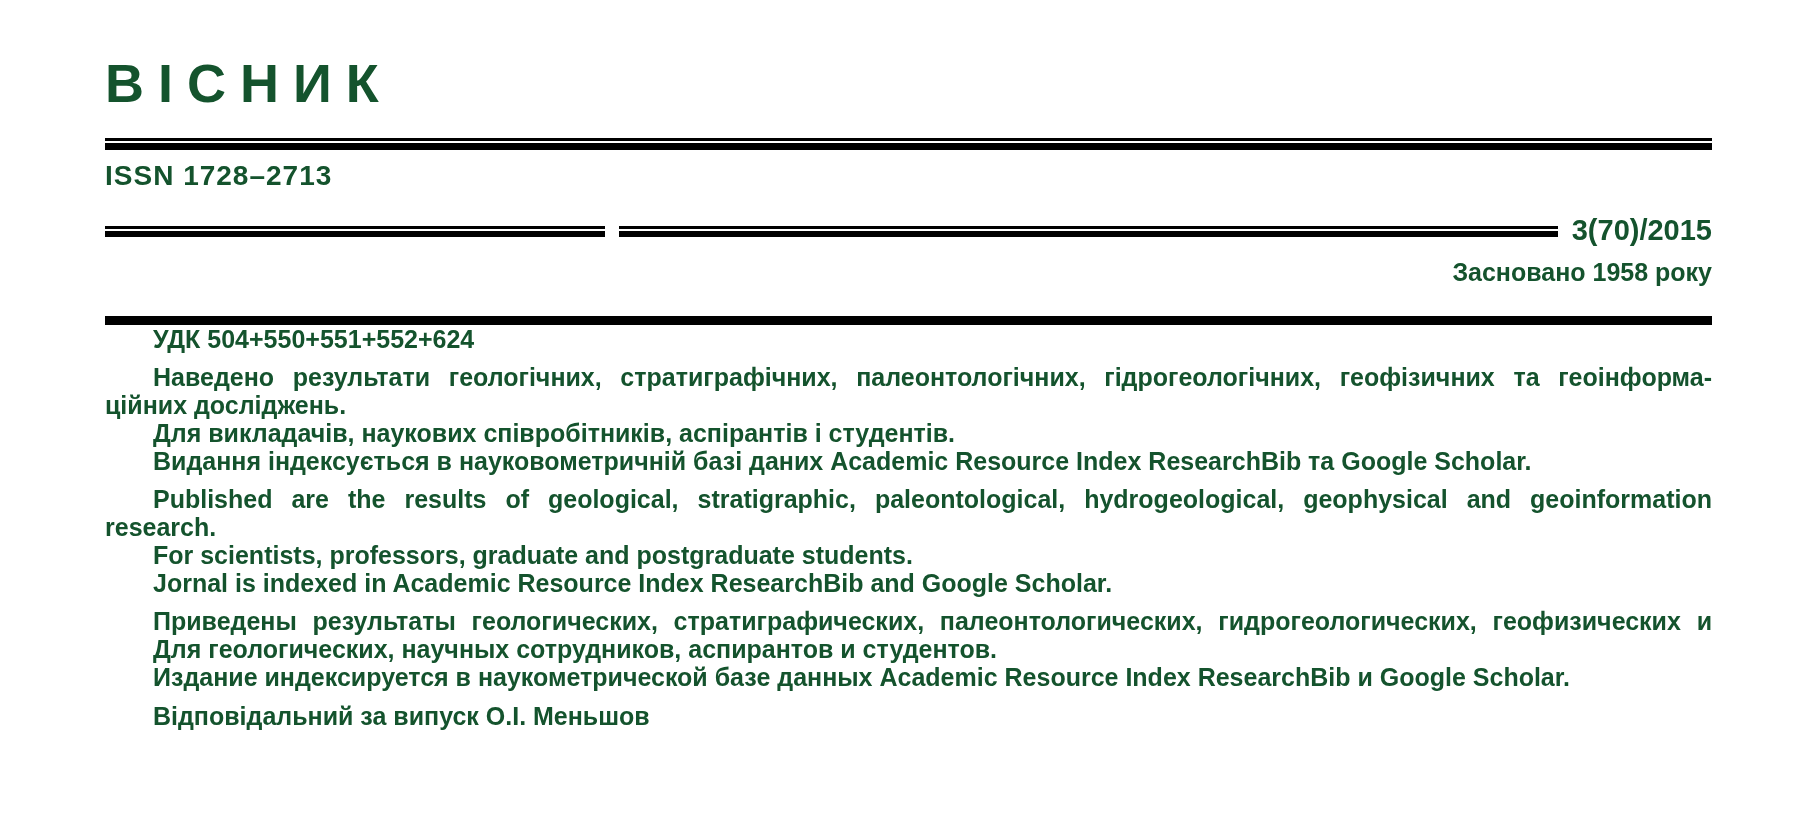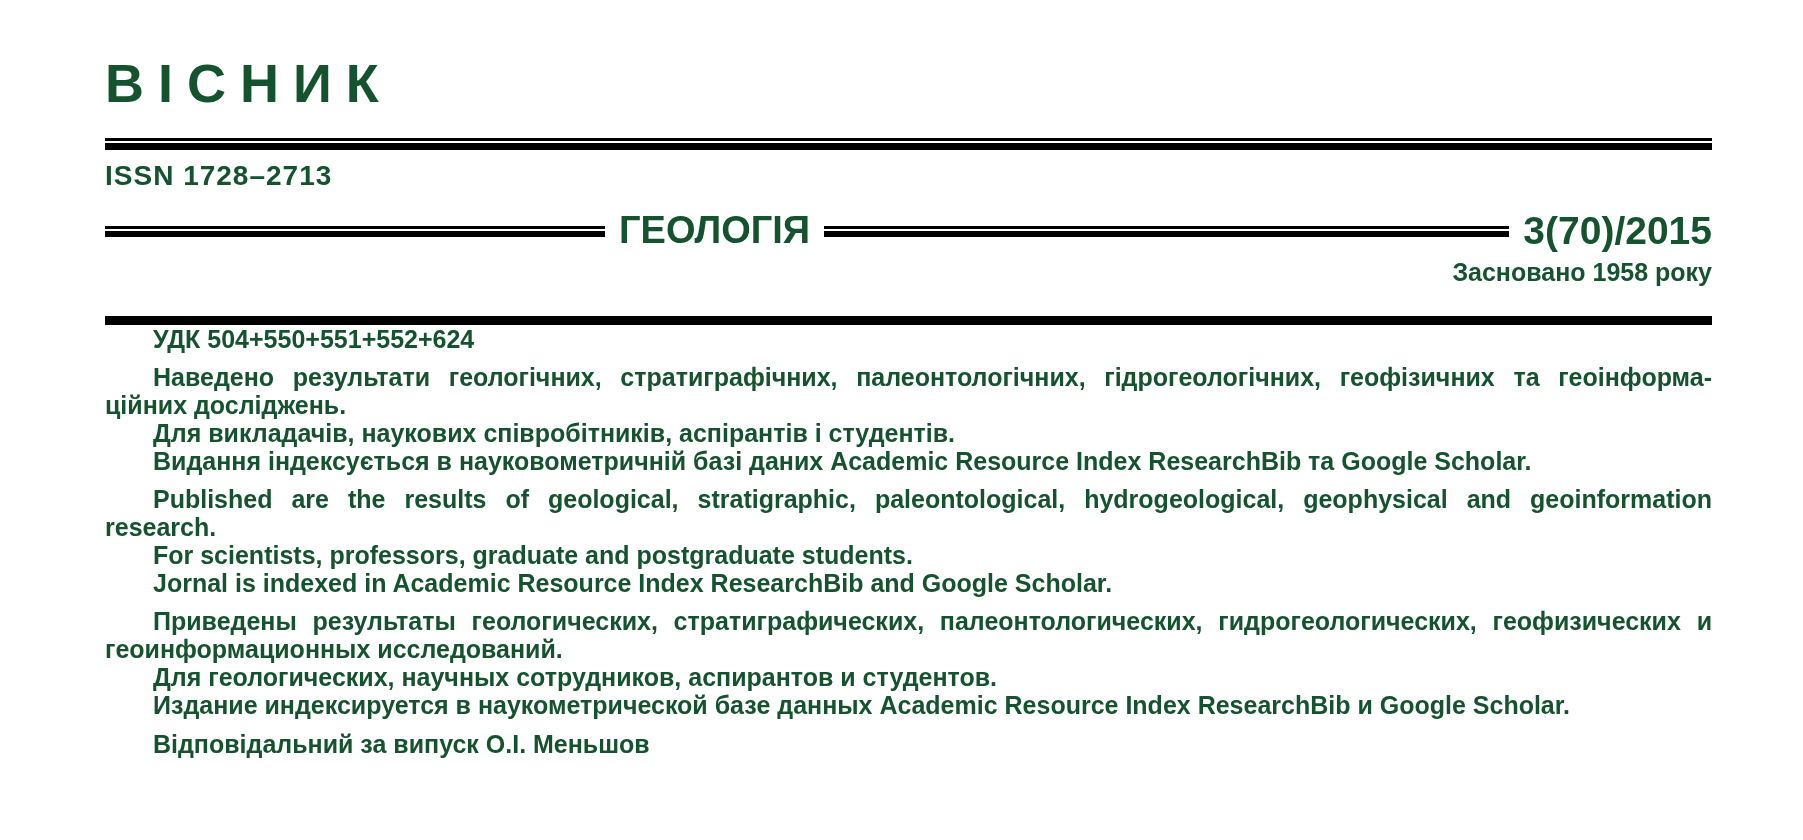--- a/index.html
+++ b/index.html
@@ -53,21 +53,21 @@
     margin-top: 16px;
     height: 44px;
   }
   .journal-row .double-rule {
     border-bottom-width: 6px;
     margin-top: 2px;
   }
   .rule-left  { flex: 0 0 500px; }
   .rule-right { flex: 1 1 auto; }
   .journal-name { font-size: 38px; line-height: 1; }
-  .issue        { font-size: 39px; line-height: 1; }
+  .issue        { font-size: 29px; line-height: 1; }
 
   .founded {
     text-align: right;
     font-size: 25px;
     line-height: 36px;
     margin-top: 2px;
   }
 
   .thick-rule {
     height: 9px;
@@ -108,21 +108,20 @@
 <div class="page">
 
   <div class="masthead-title" style="letter-spacing:14px;">ВІСНИК</div>
 
   <div class="double-rule rule-masthead"></div>
 
   <div class="issn">ISSN 1728–2713</div>
 
   <div class="journal-row">
     <div class="double-rule rule-left"></div>
-    <div class="journal-name">ГЕОЛОГІЯ</div>
     <div class="double-rule rule-right"></div>
     <div class="issue">3(70)/2015</div>
   </div>
 
   <div class="founded">Засновано 1958 року</div>
 
   <div class="thick-rule"></div>
 
   <div class="udc">УДК 504+550+551+552+624</div>
 
@@ -135,20 +134,19 @@
 
   <div class="abstract">
     <div class="sent-first">Published are the results of geological, stratigraphic, paleontological, hydrogeological, geophysical and geoinformation</div>
     <div class="sent-cont">research.</div>
     <div class="sentence">For scientists, professors, graduate and postgraduate students.</div>
     <div class="sentence">Jornal is indexed in Academic Resource Index ResearchBib and Google Scholar.</div>
   </div>
 
   <div class="abstract">
     <div class="sent-first">Приведены результаты геологических, стратиграфических, палеонтологических, гидрогеологических, геофизических и</div>
-    <div class="sent-cont">геоинформационных исследований.</div>
     <div class="sentence">Для геологических, научных сотрудников, аспирантов и студентов.</div>
     <div class="sentence">Издание индексируется в наукометрической базе данных Academic Resource Index ResearchBib и Google Scholar.</div>
   </div>
 
   <div class="responsible">Відповідальний за випуск О.І. Меньшов</div>
 
 </div>
 
 </body></html>

